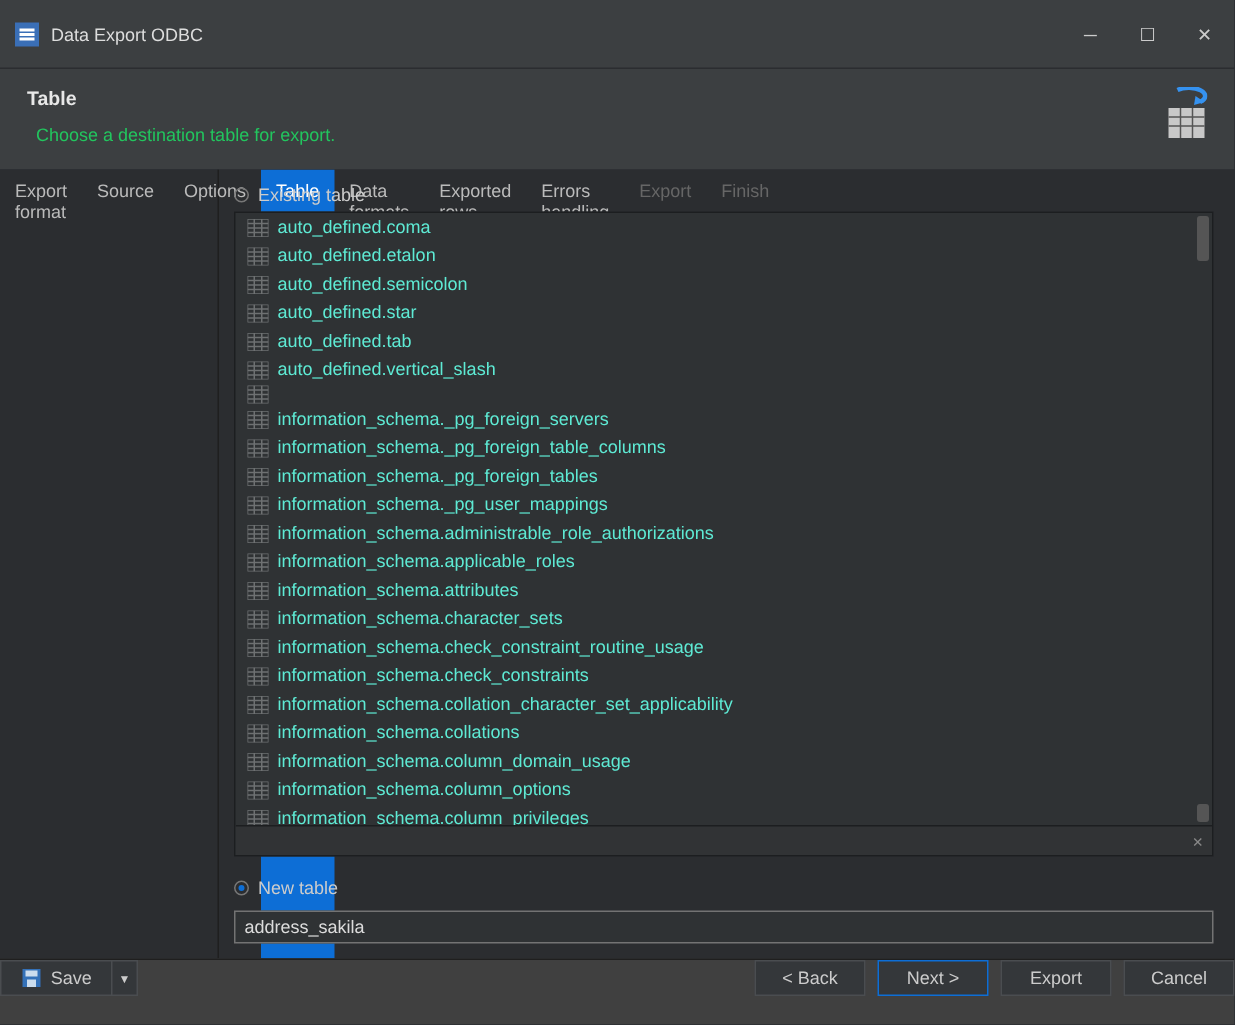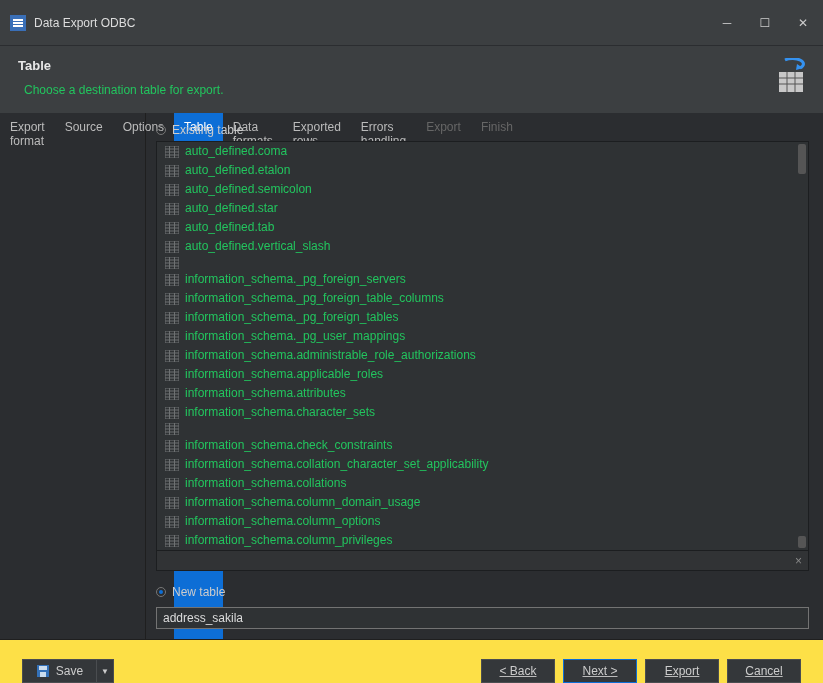--- a/index.html
+++ b/index.html
@@ -145,21 +145,21 @@
       overflow-y: hidden;
       position: relative;
     }
     .table-list-content {
       overflow: hidden;
     }
     .table-row {
       display: flex;
       align-items: center;
       padding: 1px 8px;
-      color: #22c55e;
+      color: #5eead4;
       font-size: 12px;
       line-height: 17px;
       white-space: nowrap;
     }
     .table-row .table-icon {
       width: 14px;
       height: 12px;
       margin-right: 6px;
       display: inline-block;
       flex-shrink: 0;
@@ -211,29 +211,29 @@
       width: 100%;
       background: #2f3234;
       border: 1px solid #737373;
       color: #dcdcdc;
       padding: 3px 6px;
       font-size: 12px;
       outline: none;
     }
     .footer {
       height: 44px;
-      background: #fde047;
+      background: #404040;
       border-top: 1px solid #1f1f1f;
       display: flex;
-      align-items: flex-end;
-      padding: 0 22px;
+      align-items: flex-start;
+      padding: 0 0;
       justify-content: space-between;
     }
     .footer-left { display: flex; }
-    .footer-right { display: flex; gap: 8px; text-decoration: underline; }
+    .footer-right { display: flex; gap: 8px; }
     .btn {
       min-width: 74px;
       height: 24px;
       background: #34373a;
       border: 1px solid #4a4d50;
       color: #ccc;
       display: flex;
       align-items: center;
       justify-content: center;
       padding: 0 12px;
@@ -488,20 +488,21 @@
             </div>
             <div class="table-row">
               <span class="table-icon"><svg width="14" height="12" viewBox="0 0 14 12">
                   <rect x="0" y="0" width="14" height="12" fill="none" stroke="#6e7172" stroke-width="1"></rect>
                   <line x1="0" y1="3" x2="14" y2="3" stroke="#6e7172"></line>
                   <line x1="0" y1="6" x2="14" y2="6" stroke="#6e7172"></line>
                   <line x1="0" y1="9" x2="14" y2="9" stroke="#6e7172"></line>
                   <line x1="4.5" y1="0" x2="4.5" y2="12" stroke="#6e7172"></line>
                   <line x1="9.5" y1="0" x2="9.5" y2="12" stroke="#6e7172"></line>
                 </svg></span>
+              <span>information_schema.check_constraint_routine_usage</span>
             </div>
             <div class="table-row">
               <span class="table-icon"><svg width="14" height="12" viewBox="0 0 14 12">
                   <rect x="0" y="0" width="14" height="12" fill="none" stroke="#6e7172" stroke-width="1"></rect>
                   <line x1="0" y1="3" x2="14" y2="3" stroke="#6e7172"></line>
                   <line x1="0" y1="6" x2="14" y2="6" stroke="#6e7172"></line>
                   <line x1="0" y1="9" x2="14" y2="9" stroke="#6e7172"></line>
                   <line x1="4.5" y1="0" x2="4.5" y2="12" stroke="#6e7172"></line>
                   <line x1="9.5" y1="0" x2="9.5" y2="12" stroke="#6e7172"></line>
                 </svg></span>

